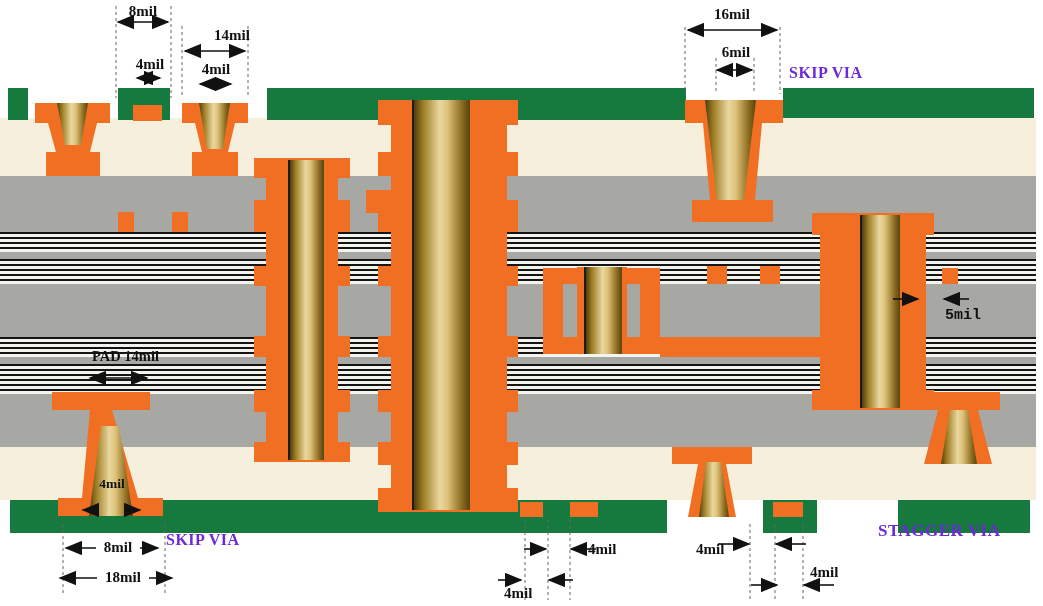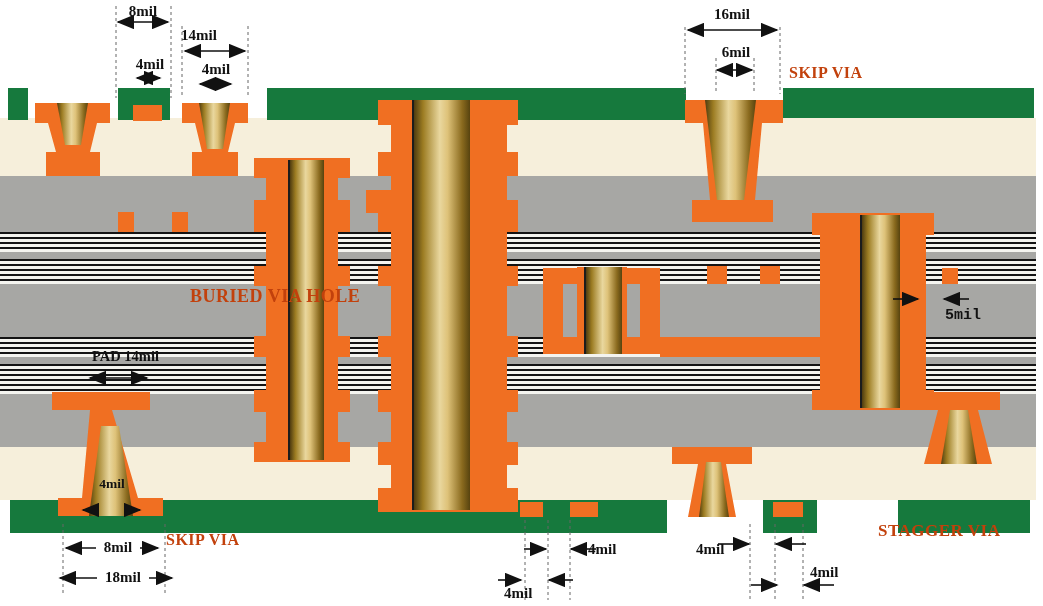--- a/index.html
+++ b/index.html
@@ -8,21 +8,21 @@
   .abs{position:absolute;}
   .green{background:#16793d;}
   .cu{background:#f06f22;}
   .cream{background:#f6efdb;}
   .gray{background:#a7a7a4;}
   .stripes{background:repeating-linear-gradient(180deg,#141414 0 2px,#f4f4ef 2px 5px);}
   .gold{background:linear-gradient(90deg,#4f3c10 0%,#9c7c22 16%,#e9d79e 46%,#dec279 60%,#8a6a1e 86%,#57430f 100%);}
   .goldEdge{border-left:2px solid #1c1c1c;}
   .dim{position:absolute;font-weight:bold;font-size:15px;color:#111;text-align:center;line-height:1.1;}
   .dim.bg{background:#fff;}
-  .tag{position:absolute;font-weight:bold;font-size:16px;color:#c2410c;letter-spacing:.5px;}
+  .tag{position:absolute;font-weight:bold;font-size:16px;color:#6d28d9;letter-spacing:.5px;}
   svg.overlay{position:absolute;left:0;top:0;pointer-events:none;}
 </style>
 </head>
 <body>
 
 <div id="stage">
 
   <div class="abs cream" style="left:0;top:118px;width:1036px;height:58px;"></div>
   <div class="abs gray" style="left:0;top:176px;width:1036px;height:271px;"></div>
   <div class="abs stripes" style="left:0;top:232px;width:1036px;height:20px;"></div>
@@ -150,26 +150,25 @@
       <line x1="549" y1="580" x2="573" y2="580" marker-start="url(#ah)"></line>
       <line x1="718" y1="544" x2="749" y2="544" marker-end="url(#ah)"></line>
       <line x1="776" y1="544" x2="806" y2="544" marker-start="url(#ah)"></line>
       <line x1="751" y1="585" x2="777" y2="585" marker-end="url(#ah)"></line>
       <line x1="804" y1="585" x2="834" y2="585" marker-start="url(#ah)"></line>
     </g>
   </svg>
 
   <div class="dim" style="left:114px;top:3px;width:58px;">8mil</div>
   <div class="dim" style="left:126px;top:56px;width:48px;">4mil</div>
-  <div class="dim" style="left:165px;top:27px;width:68px;">14mil</div>
+  <div class="dim" style="left:198px;top:27px;width:68px;">14mil</div>
   <div class="dim" style="left:192px;top:61px;width:48px;">4mil</div>
   <div class="dim" style="left:698px;top:6px;width:68px;">16mil</div>
   <div class="dim" style="left:712px;top:44px;width:48px;">6mil</div>
   <div class="tag" style="left:789px;top:64px;">SKIP VIA</div>
-  <div class="tag" style="left:190px;top:286px;font-size:18px;">BURIED VIA HOLE</div>
   <div class="dim" style="left:78px;top:349px;width:95px;font-size:14.5px;">PAD 14mil</div>
   <div class="dim" style="left:938px;top:308px;width:50px;font-family:Liberation Mono, monospace;">5mil</div>
   <div class="dim" style="left:90px;top:477px;width:44px;font-size:13.5px;">4mil</div>
   <div class="dim bg" style="left:96px;top:539px;width:44px;">8mil</div>
   <div class="dim bg" style="left:97px;top:569px;width:52px;">18mil</div>
   <div class="tag" style="left:166px;top:531px;">SKIP VIA</div>
   <div class="dim" style="left:588px;top:541px;width:44px;text-align:left;">4mil</div>
   <div class="dim" style="left:504px;top:585px;width:44px;text-align:left;">4mil</div>
   <div class="dim" style="left:696px;top:541px;width:44px;text-align:left;">4mil</div>
   <div class="dim" style="left:810px;top:564px;width:44px;text-align:left;">4mil</div>

